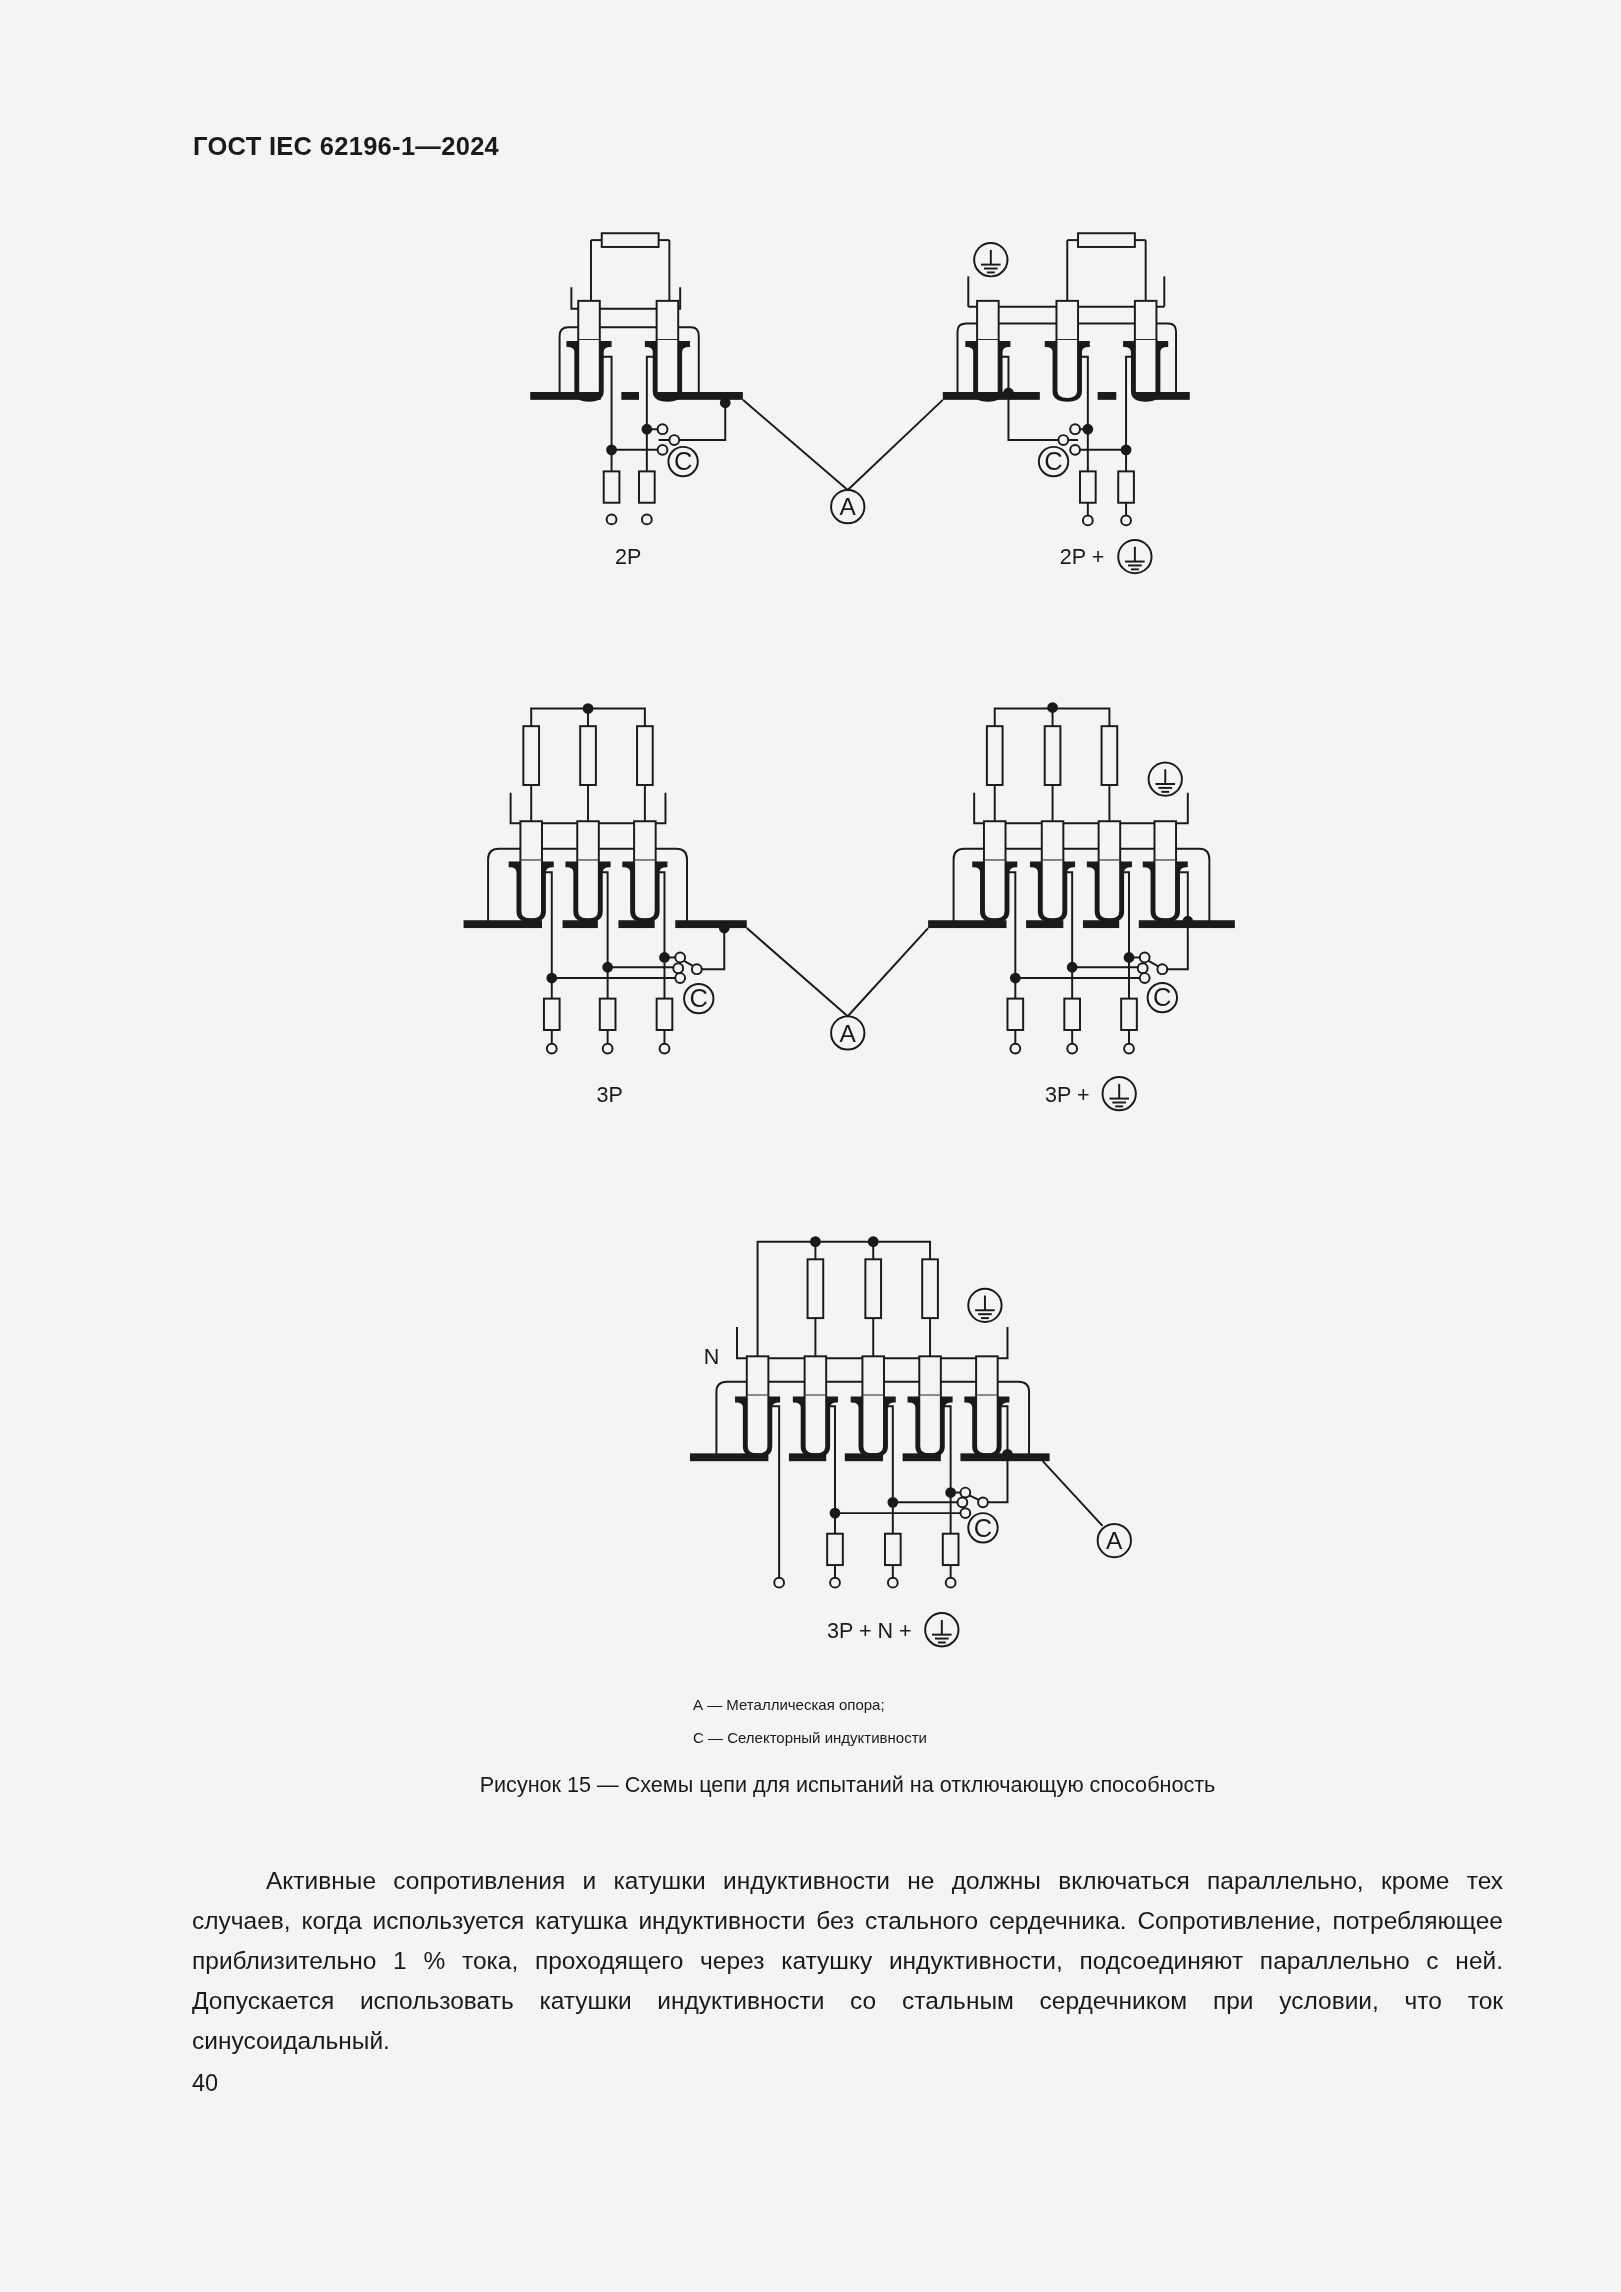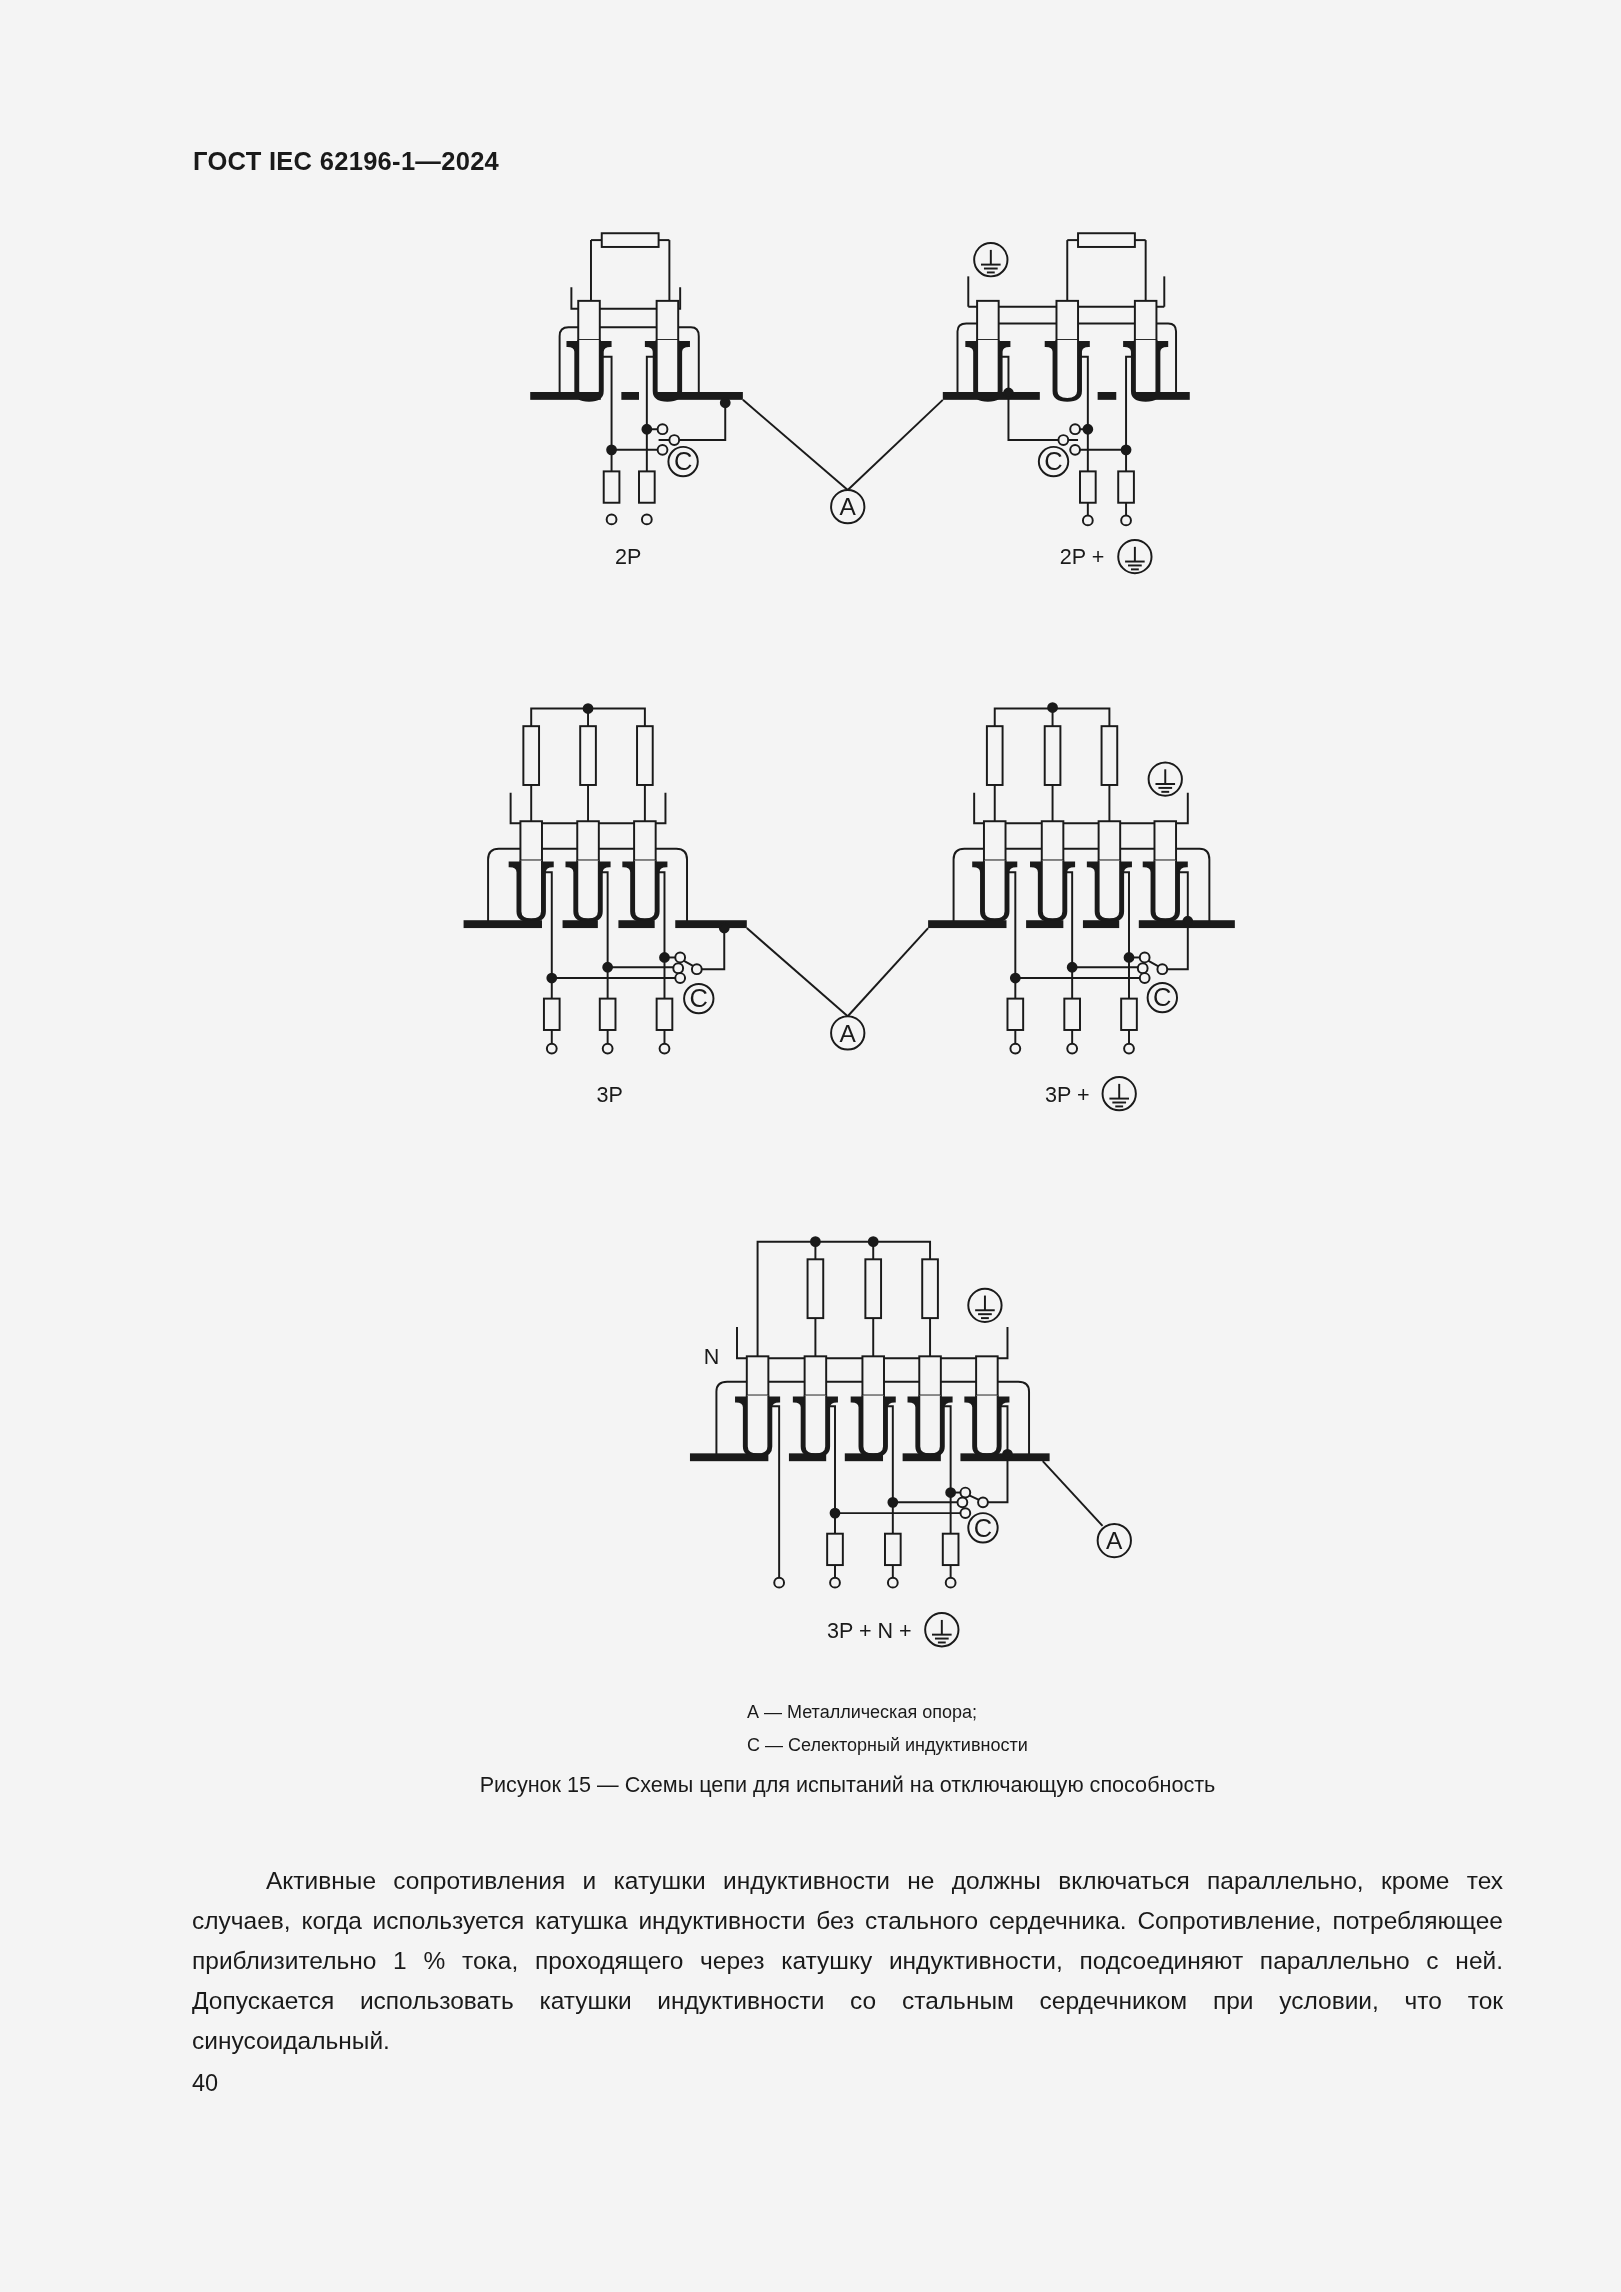--- a/index.html
+++ b/index.html
@@ -5,31 +5,31 @@
   html, body { margin: 0; padding: 0; }
   body {
     width: 1621px; height: 2293px;
     background: #f4f4f4;
     position: relative;
     overflow: hidden;
     font-family: "Liberation Sans", "DejaVu Sans", sans-serif;
     color: #1a1a1a;
   }
   .header {
-    position: absolute; left: 193px; top: 147px;
+    position: absolute; left: 193px; top: 132px;
     font-size: 25.5px; font-weight: bold; letter-spacing: 0.3px;
   }
   svg.fig {
     position: absolute; left: 0; top: 0;
     width: 1621px; height: 1666px;
   }
   .fig text { font-family: "Liberation Sans", sans-serif; fill: #1a1a1a; }
   .legend {
-    position: absolute; left: 747px; top: 1688px;
-    font-size: 18px; line-height: 33px; margin-top: 8px;
+    position: absolute; left: 693px; top: 1688px;
+    font-size: 15px; line-height: 33px;
   }
   .caption {
     position: absolute; left: 0; width: 1285px; top: 1770px;
     text-align: center; font-size: 21.6px; line-height: 30px;
   }
   .caption div { margin-left: 74px; width: 1547px; }
   .para {
     position: absolute; left: 192px; width: 1311px; top: 1861px;
     font-size: 24.5px; line-height: 40px;
     text-align: justify; text-indent: 74px;

